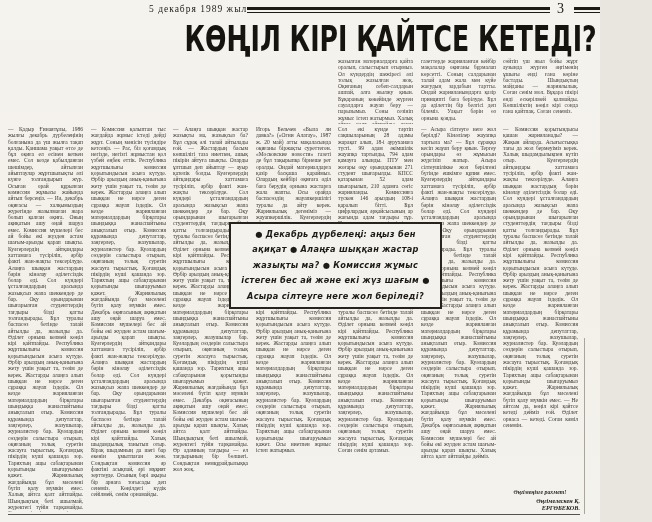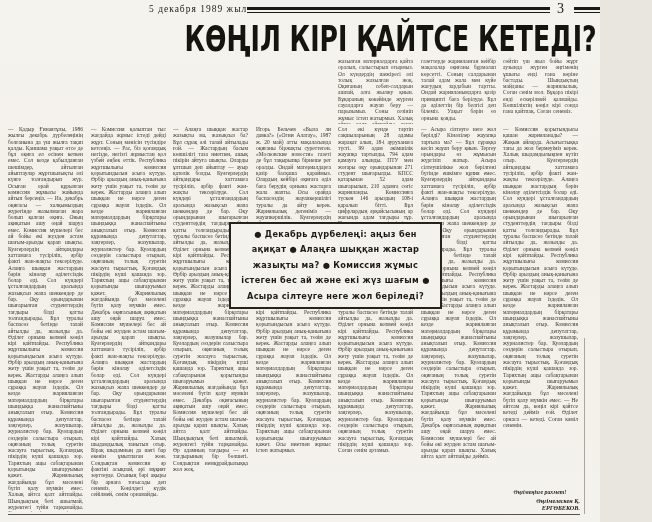--- a/index.html
+++ b/index.html
@@ -20,21 +20,21 @@
   .tcol{top:58px;width:75px;height:66px;overflow:hidden;font-size:5.5px;line-height:6.3px;
         text-align:justify;color:#403d37;word-spacing:0.6px;}
   .col{top:126px;width:75px;height:386px;overflow:hidden;font-size:5.5px;line-height:6.3px;
        text-align:justify;color:#3b3833;word-spacing:0.6px;}
   .c1{left:8px}.c2{left:91px}.c3{left:173px}.c4{left:256px}.c5{left:338px}.c6{left:421px}
   .c7{left:503px;height:360px;}
   .t1{left:338px}.t2{left:421px}.t3{left:503px}
   .quote-box{left:229px;top:222px;width:213px;height:87px;box-sizing:border-box;background:#f4f2ec;
              border:2px solid #26231e;display:flex;align-items:center;justify-content:center;
              padding:4px 9px;font-family:"DejaVu Sans","Liberation Sans",sans-serif;font-weight:bold;
-             font-size:8.2px;line-height:15.5px;text-align:center;letter-spacing:0.3px;color:#1e1b16;}
+             font-size:8.2px;line-height:15.5px;text-align:center;letter-spacing:0.3px;color:#1e1b16;font-style:italic;}
   .closing{left:500px;top:489px;width:80px;}
   .closing-thanks{font-size:5.8px;font-weight:bold;font-style:italic;text-align:center;color:#2c2924;}
   .closing-byline{font-size:6.2px;font-weight:bold;font-style:italic;text-align:right;margin-top:2px;color:#1e1b16;}
   .bottom-rule{left:8px;top:514px;width:572px;height:1px;background:#57524a;}
   .v-rule{left:584px;top:338px;width:1px;height:176px;background:#aaa499;}
 </style>
 </head>
 <body>
 
 <div class="page">

